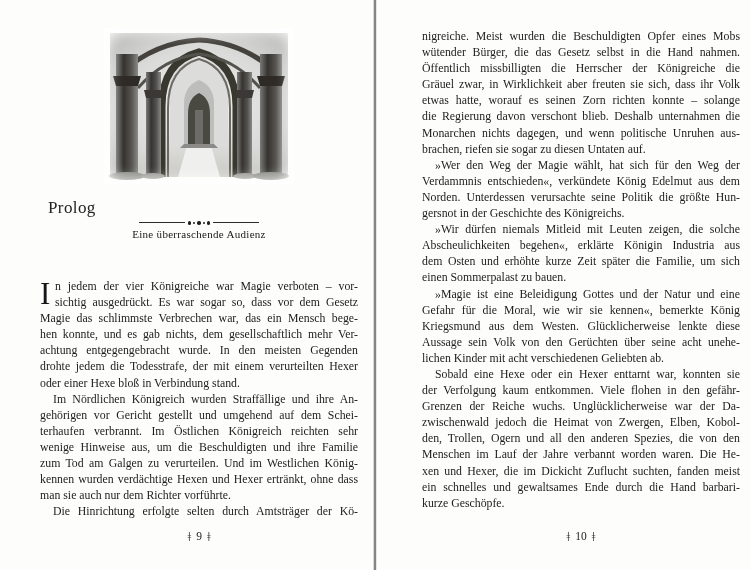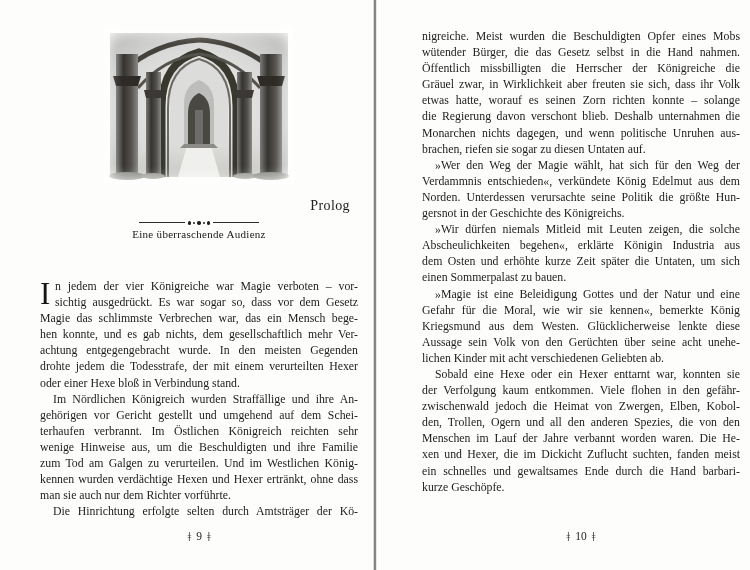--- a/index.html
+++ b/index.html
@@ -20,22 +20,22 @@
   }
 
   
   .illustration {
     position: absolute; left: 104px; top: 28px;
     width: 190px; height: 156px;
   }
   .illustration svg { width: 100%; height: 100%; display: block; }
 
   .kicker {
-    position: absolute; left: 32px; top: 198px; width: 318px;
-    text-align: right; font-size: 14px; letter-spacing: 0.4px; color: #222;
+    position: absolute; left: 48px; top: 198px; width: 318px;
+    text-align: left; font-size: 17px; letter-spacing: 0.4px; color: #222;
   }
   .rule {
     position: absolute; left: 139px; top: 221px; width: 120px;
     display: flex; align-items: center; gap: 3px;
   }
   .rule .bar { flex: 1; height: 1px; background: #2b2b2b; }
   .rule .dots { display: flex; align-items: center; gap: 2px; }
   .rule .dots i { display: block; border-radius: 50%; background: #1e1e1e; }
   .rule .dots i.big   { width: 3.5px; height: 3.5px; }
   .rule .dots i.small { width: 2px; height: 2px; }
@@ -205,29 +205,30 @@
         <div class="line">etwas hatte, worauf es seinen Zorn richten konnte – solange</div>
         <div class="line">die Regierung davon verschont blieb. Deshalb unternahmen die</div>
         <div class="line">Monarchen nichts dagegen, und wenn politische Unruhen aus-</div>
         <div class="line endline">brachen, riefen sie sogar zu diesen Untaten auf.</div>
         <div class="line indent">»Wer den Weg der Magie wählt, hat sich für den Weg der</div>
         <div class="line">Verdammnis entschieden«, verkündete König Edelmut aus dem</div>
         <div class="line">Norden. Unterdessen verursachte seine Politik die größte Hun-</div>
         <div class="line endline">gersnot in der Geschichte des Königreichs.</div>
         <div class="line indent">»Wir dürfen niemals Mitleid mit Leuten zeigen, die solche</div>
         <div class="line">Abscheulichkeiten begehen«, erklärte Königin Industria aus</div>
-        <div class="line">dem Osten und erhöhte kurze Zeit später die Untaten, um sich</div>
+        <div class="line">dem Osten und erhöhte kurze Zeit später die Familie, um sich</div>
         <div class="line endline">einen Sommerpalast zu bauen.</div>
         <div class="line indent">»Magie ist eine Beleidigung Gottes und der Natur und eine</div>
         <div class="line">Gefahr für die Moral, wie wir sie kennen«, bemerkte König</div>
         <div class="line">Kriegsmund aus dem Westen. Glücklicherweise lenkte diese</div>
         <div class="line">Aussage sein Volk von den Gerüchten über seine acht unehe-</div>
         <div class="line endline">lichen Kinder mit acht verschiedenen Geliebten ab.</div>
         <div class="line indent">Sobald eine Hexe oder ein Hexer enttarnt war, konnten sie</div>
         <div class="line">der Verfolgung kaum entkommen. Viele flohen in den gefähr-</div>
+        <div class="line">Grenzen der Reiche wuchs. Unglücklicherweise war der Da-</div>
         <div class="line">zwischenwald jedoch die Heimat von Zwergen, Elben, Kobol-</div>
         <div class="line">den, Trollen, Ogern und all den anderen Spezies, die von den</div>
         <div class="line">Menschen im Lauf der Jahre verbannt worden waren. Die He-</div>
         <div class="line">xen und Hexer, die im Dickicht Zuflucht suchten, fanden meist</div>
         <div class="line">ein schnelles und gewaltsames Ende durch die Hand barbari-</div>
         <div class="line endline">kurze Geschöpfe.</div>
       </div>
 
     <div class="folio folio-right">
       <span class="orn">ǂ</span><span class="num">10</span><span class="orn">ǂ</span>

